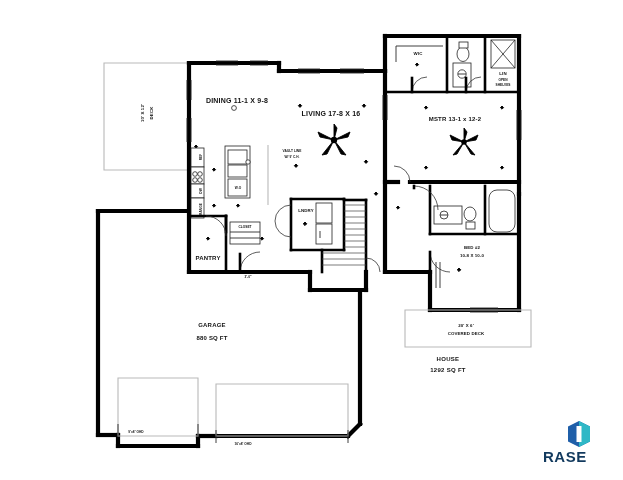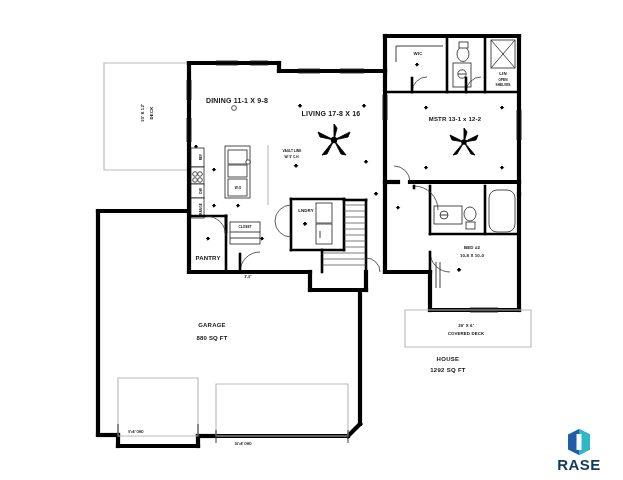--- a/index.html
+++ b/index.html
@@ -42,24 +42,24 @@
   .fix       { stroke: #222222; stroke-width: 0.8; fill: #ffffff; }
   .fix-none  { stroke: #222222; stroke-width: 0.8; fill: none; }
   .door-sw   { stroke: #333333; stroke-width: 0.8; fill: none; }
   .stair     { stroke: #444444; stroke-width: 0.7; fill: none; }
   .fanline   { stroke: #000000; stroke-width: 0.9; fill: #000; }
 
   
   #logo-block {
     position: absolute;
     right: 8px;
-    bottom: 2px;
+    bottom: 10px;
     width: 72px;
     height: 50px;
-    text-align: center;
+    text-align: left;
   }
   #logo-mark { display: block; margin: 0 auto; }
   #logo-word {
     font-family: "Liberation Sans", sans-serif;
     font-weight: bold;
     font-size: 15px;
     letter-spacing: 0.5px;
     color: #123a5e;
     line-height: 16px;
     margin-top: 1px;

